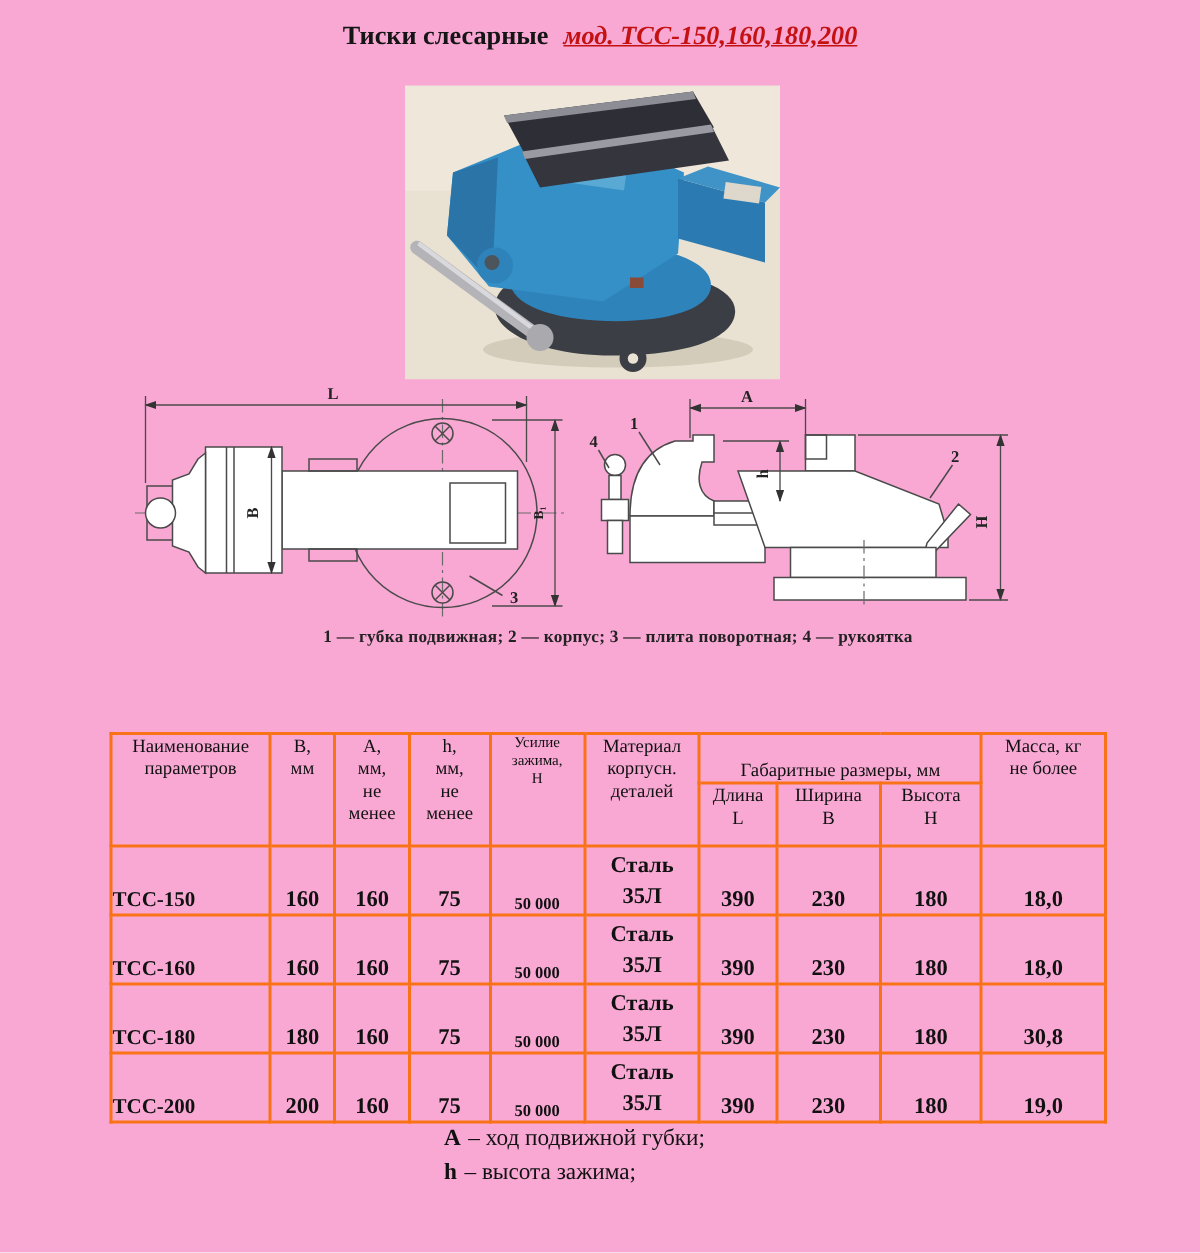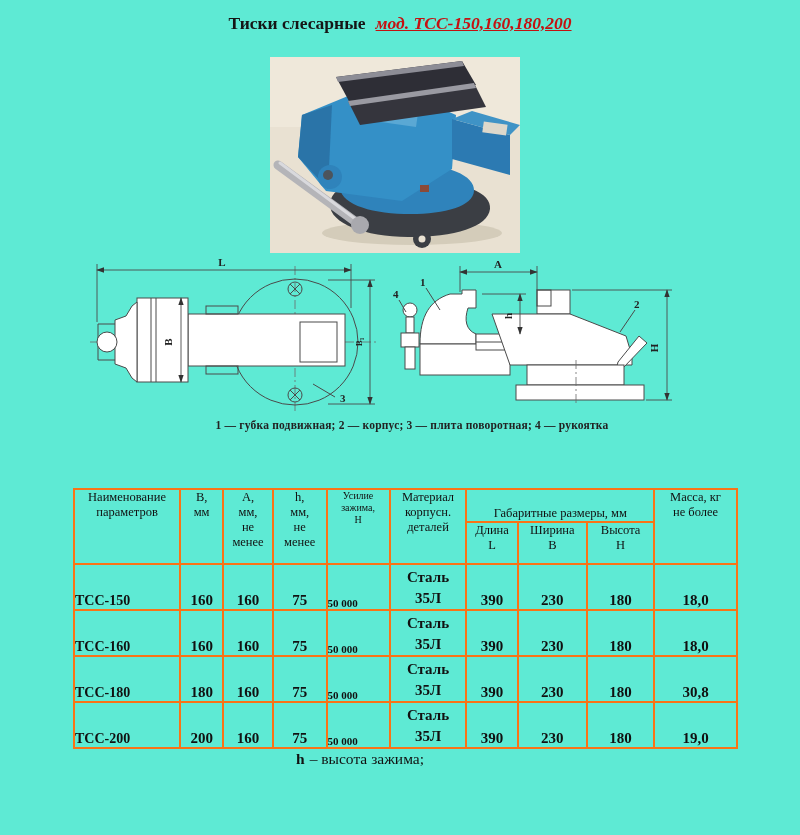--- a/index.html
+++ b/index.html
@@ -1,16 +1,16 @@
 <!DOCTYPE html>
 <html><head>
 <meta charset="utf-8">
 <style>
   html,body{margin:0;padding:0;background:#ffffff;}
-  .page{position:relative;width:800px;height:835px;background:#5eead4;overflow:hidden;
+  .page{position:relative;width:800px;height:835px;background:#f9a8d4;overflow:hidden;
         font-family:"Liberation Serif", serif;color:#111;}
 
   
   .title-row{position:absolute;top:13px;left:0;width:100%;display:flex;
              justify-content:center;align-items:baseline;gap:10px;}
   .title-black{font-weight:bold;font-size:17.5px;color:#151515;}
   .title-red{font-weight:bold;font-style:italic;font-size:17.5px;color:#c41111;
              text-decoration:underline;}
 
   
@@ -35,21 +35,21 @@
   table.spec{border:2px solid #000;}
   th.hcell{font-weight:normal;font-size:12.5px;line-height:15px;vertical-align:top;
            text-align:center;padding-top:3px;}
   th.hsmall{font-weight:normal;font-size:10px;line-height:12px;vertical-align:top;
             text-align:center;padding-top:4px;}
   tr.hr1{height:26px;} tr.hr2{height:42px;} tr.dr{height:46px;}
   td.name{font-weight:bold;font-size:14px;text-align:left;vertical-align:bottom;
           padding:0 0 11px 8px;}
   td.num{font-weight:bold;font-size:15px;text-align:center;vertical-align:bottom;
          padding-bottom:4px;white-space:nowrap;}
-  td.force{font-weight:bold;font-size:11px;vertical-align:bottom;
+  td.force{font-weight:bold;font-size:11px;text-align:center;vertical-align:bottom;
            padding-bottom:8px;white-space:nowrap;}
   td.mat{font-weight:bold;font-size:15px;line-height:21px;text-align:center;
          vertical-align:bottom;padding-bottom:1px;}
 
   
   .legend{position:absolute;left:296px;top:747px;font-size:15.5px;line-height:23px;}
   .legend .lk{font-weight:bold;margin-right:5px;}
 </style>
 </head>
 <body>
@@ -316,17 +316,20 @@
       <td class="num">390</td>
       <td class="num">230</td>
       <td class="num">180</td>
       <td class="num">19,0</td>
     </tr>
   </tbody>
     </table>
 
   <div class="legend">
     <div>
+      <span class="lk">A</span><span>– ход подвижной губки;</span>
+    </div>
+    <div>
       <span class="lk">h</span><span>– высота зажима;</span>
     </div>
   </div>
 
 </div>
 
 </body></html>

